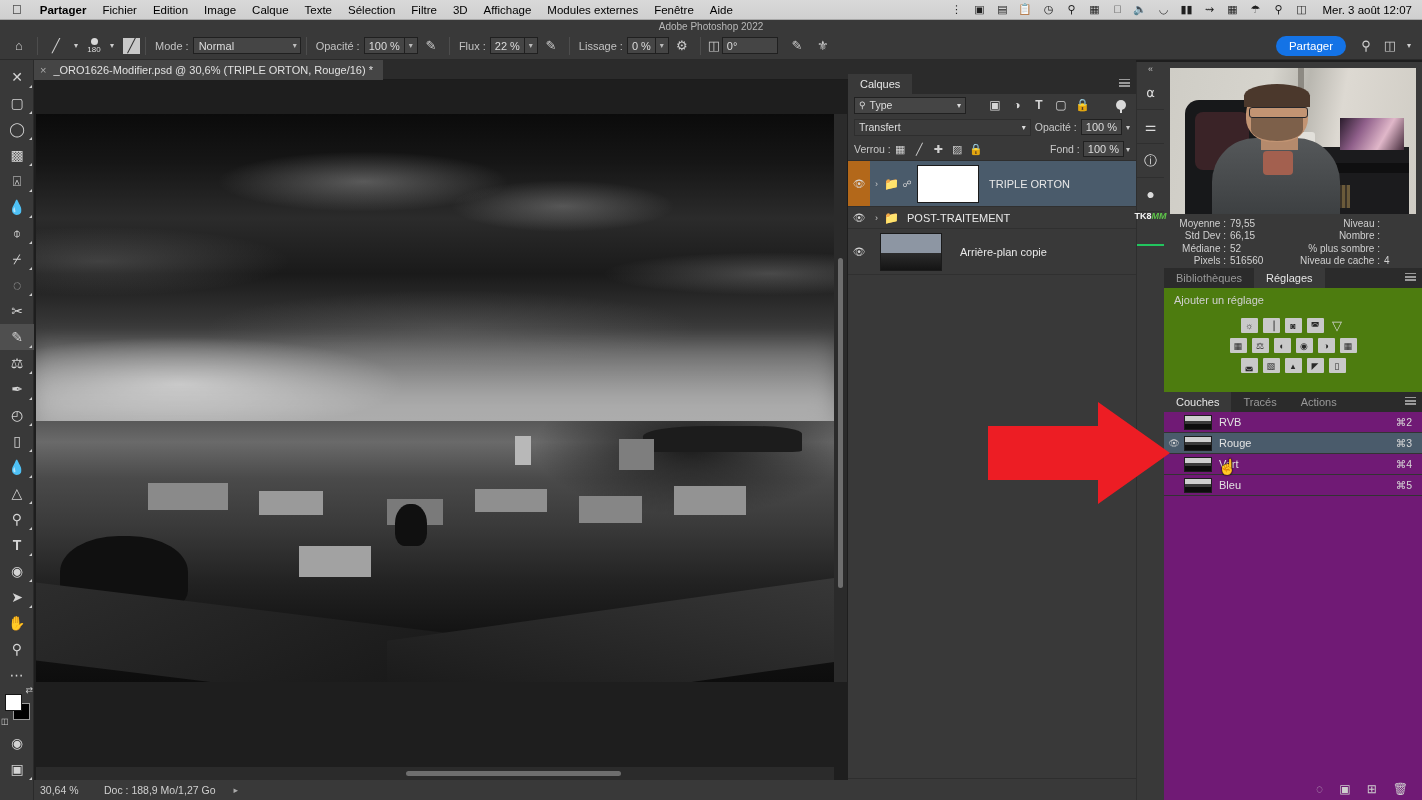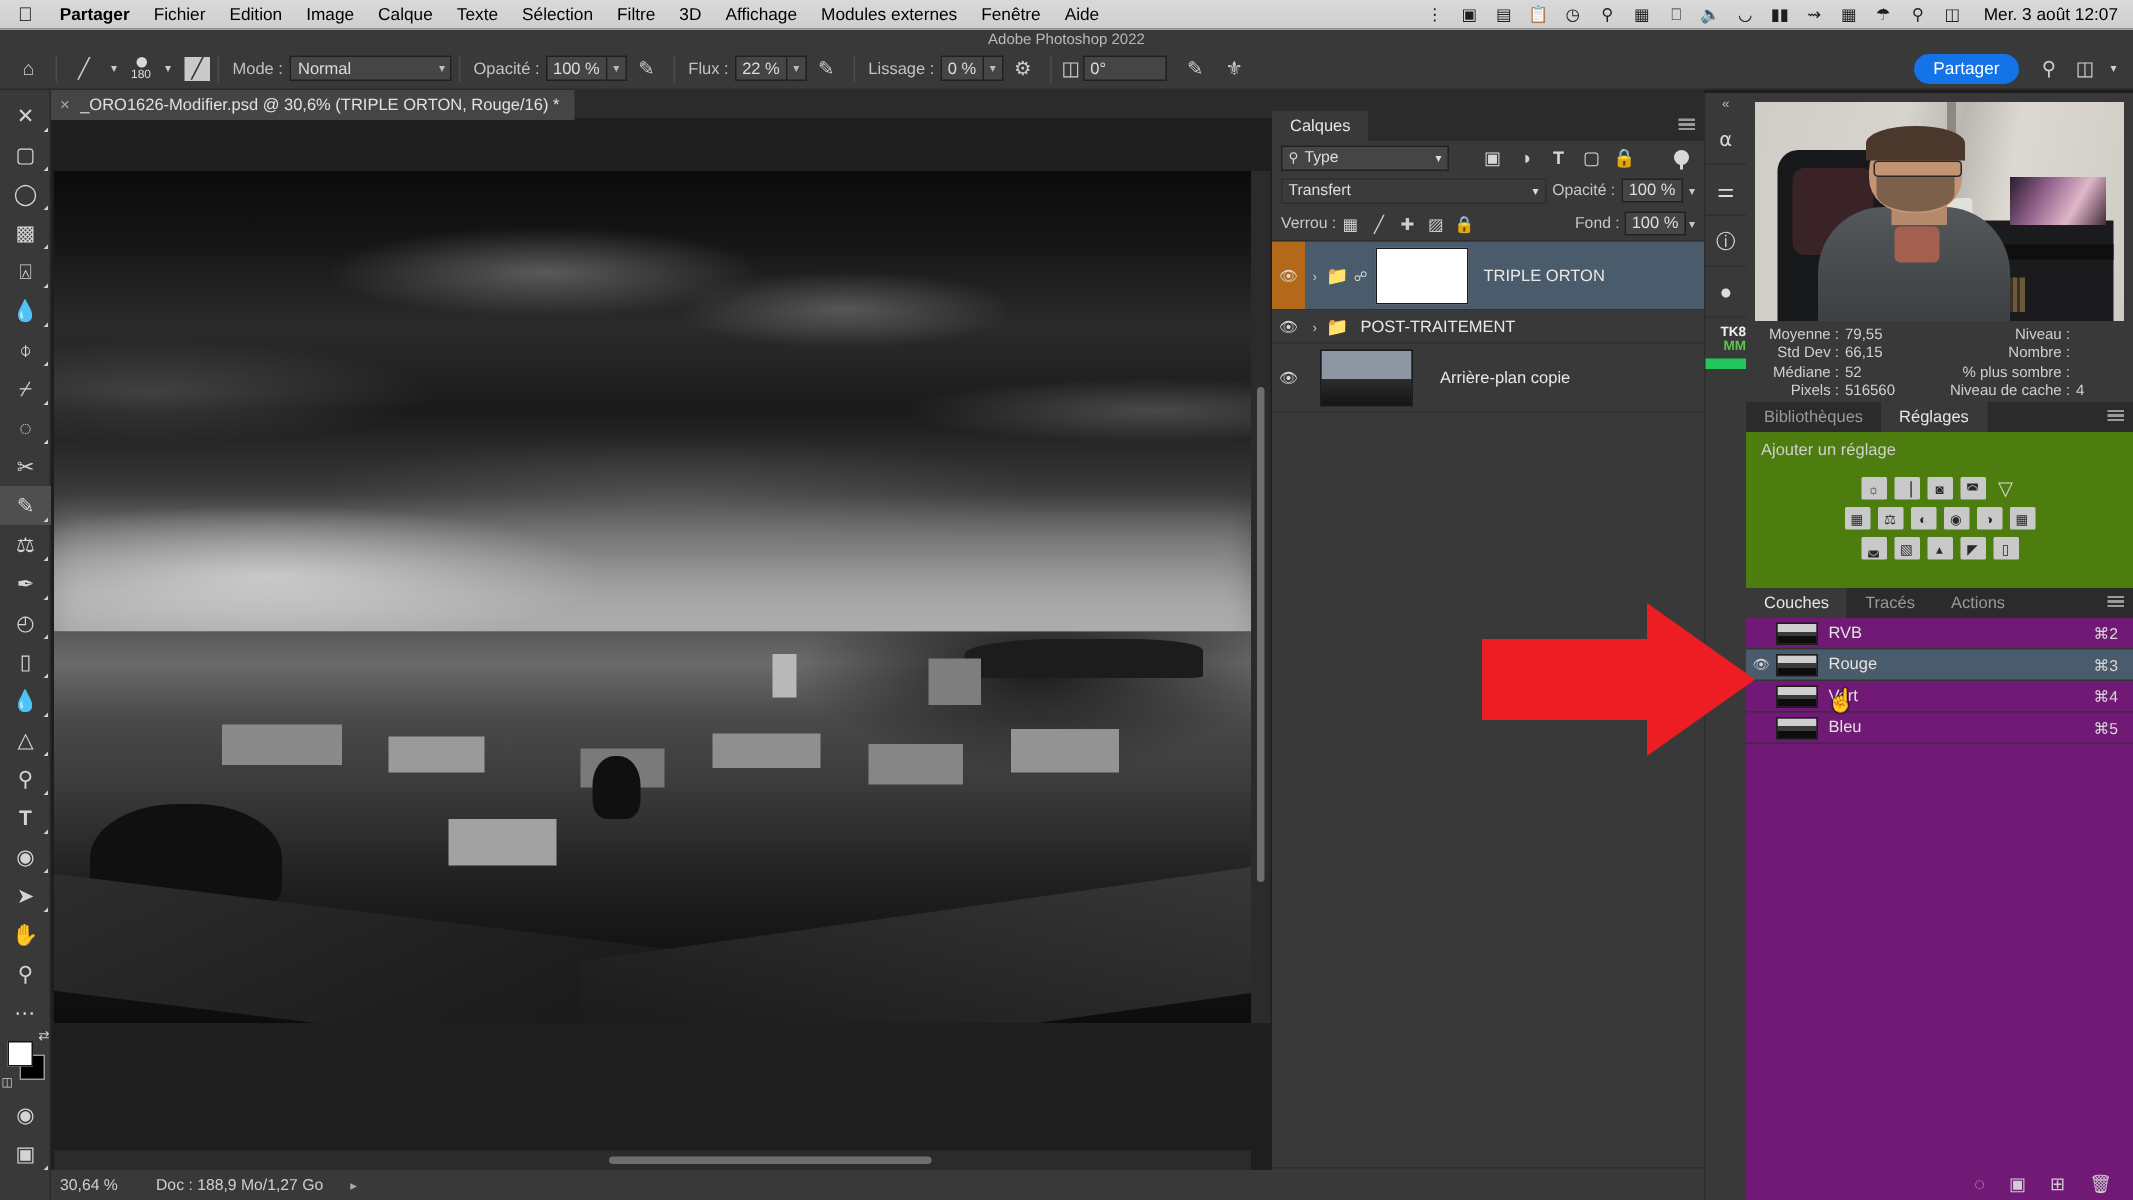--- a/index.html
+++ b/index.html
@@ -172,24 +172,24 @@
            gap:12px; padding-right:14px; background:#393939; border-top:1px solid #2e2e2e;}
   .lfico { color:#d0d0d0; font-size:12px; }
 
   
   #dock { position:absolute; left:1136px; top:62px; width:28px; height:738px;
           background:#393939; border-left:1px solid #2e2e2e; z-index:31;}
   #dock .cc { height:14px; display:flex;align-items:center;justify-content:center;
               color:#bdbdbd; font-size:9px;}
   #dock .dico { height:34px; display:flex;align-items:center;justify-content:center;
                 color:#dcdcdc; font-size:13px; border-bottom:1px solid #2f2f2f;}
-  #dock .tk8 { height:34px; display:flex;flex-direction:column;align-items:flex-end;
-               justify-content:center; line-height:9px; border-bottom:7px solid #22c55e;}
+  #dock .tk8 { height:34px; display:flex;flex-direction:row;align-items:flex-start;
+               justify-content:center; line-height:9px; border-bottom:2px solid #22c55e;}
   #dock .tk8 .a { font-size:9px; font-weight:bold; color:#f2f2f2;}
-  #dock .tk8 .b { font-size:9px; font-weight:bold; color:#5ec64a;}
+  #dock .tk8 .b { font-size:9px; font-weight:bold; color:#5ec64a;font-style:italic;}
 
   
   #rightcol { position:absolute; left:1164px; top:62px; width:258px; height:738px;
               background:#393939; z-index:30; }
   #histo { position:relative; width:258px; height:206px; background:#393939; overflow:hidden;}
   #webcam { position:absolute; left:6px; top:6px; width:246px; height:146px; overflow:hidden;
             background:#3a3a38; }
   .wc-wall { position:absolute; inset:0; background:linear-gradient(100deg,#cfcdc6 0%, #d6d4cd 38%, #b9b7b0 52%, #ddd9d2 66%, #cfccc4 100%);}
   .wc-door { position:absolute; left:52%; top:0; width:6px; height:78%; background:#8d8a83;}
   .wc-chair{ position:absolute; left:6%; top:22%; width:34%; height:78%; background:#17181a;

